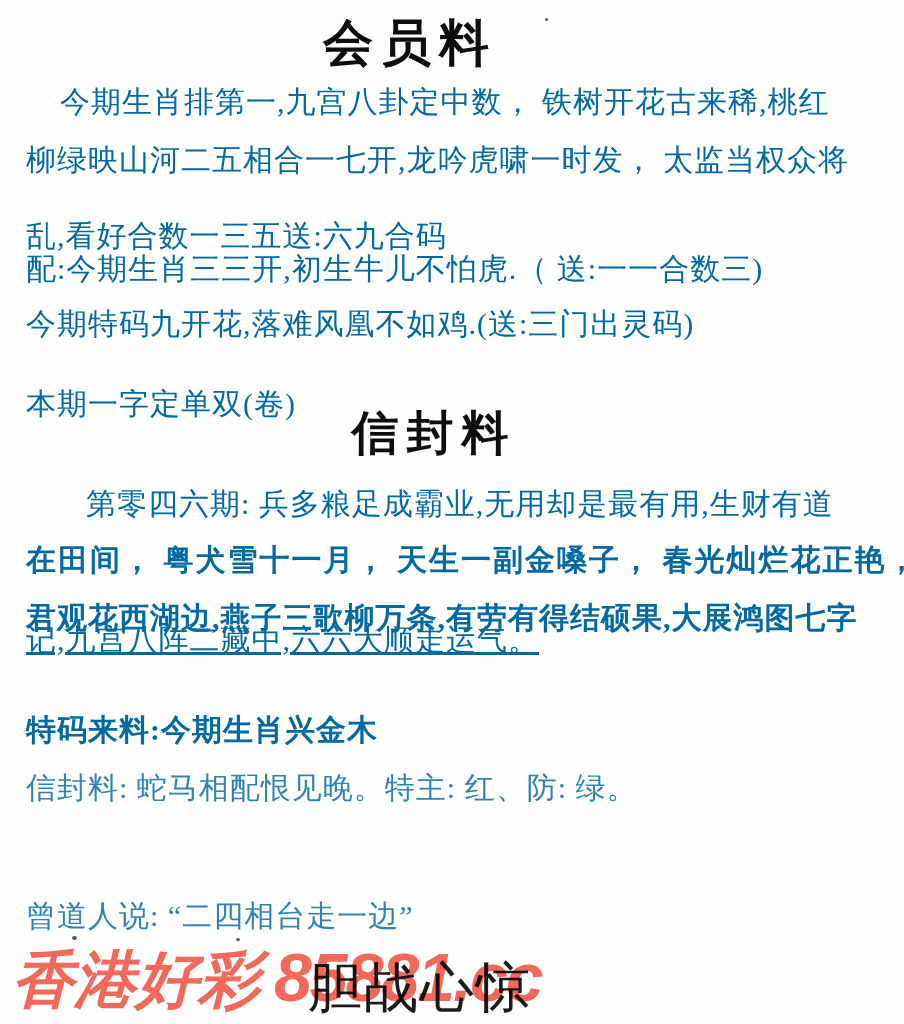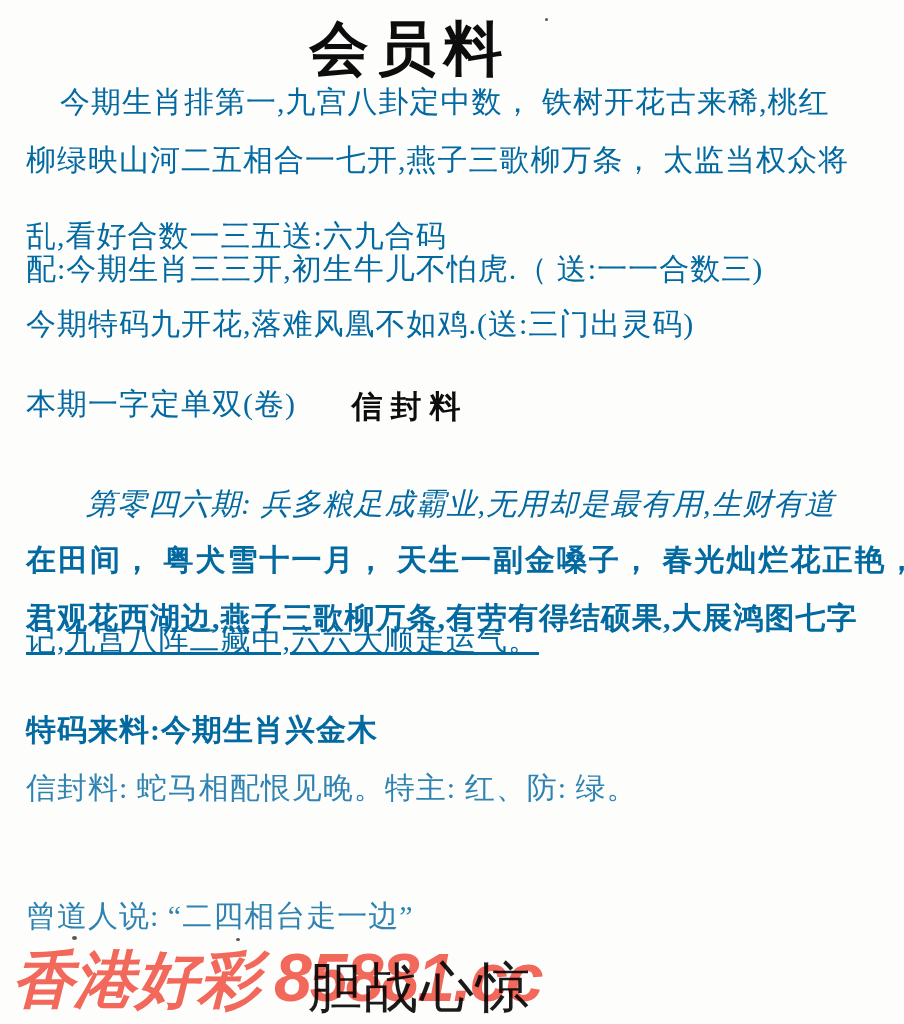--- a/index.html
+++ b/index.html
@@ -14,49 +14,49 @@
     margin: 0 auto;
     background: #fdfdfc;
     overflow: hidden;
     font-family: "Liberation Serif", "DejaVu Serif", serif;
     color: #161616;
   }
   .section-title {
     position: absolute;
     left: 410px;
     transform: translateX(-50%);
-    font-size: 59px;
+    font-size: 50px;
     font-weight: bold;
     letter-spacing: 8px;
     white-space: nowrap;
     color: #0d0d0d;
   }
   #title-1 { top: 10px; }
-  #title-2 { top: 386px; font-size: 31px; }
+  #title-2 { top: 402px; font-size: 47px; margin-left: 24px; }
   .line {
     position: absolute;
     left: 26px;
     font-size: 30px;
     letter-spacing: 1px;
     white-space: nowrap;
     color: #0369a1;
   }
   .indent-1 { left: 60px; }
   .indent-2 { left: 86px; }
   .faint { color: #0369a1; opacity: 0.82; }
   .semi-faint { color: #333333; }
 
   #l1  { top: 82px; }
   #l2  { top: 140px; }
   #l3  { top: 196px; margin-top: 20px; }
   #l4  { top: 249px; }
   #l5  { top: 304px; }
   #l6  { top: 357px; margin-top: 27px; }
   #intro { top: 424px; }
-  #l7  { top: 484px; font-style: italic; }
+  #l7  { top: 484px; }
   #l8  { top: 540px; font-weight: bold; letter-spacing: 2px; }
   #l9  { top: 598px; font-weight: bold; }
   #l10 { top: 620px; text-decoration: underline; }
   #l11 { top: 710px; font-weight: bold; }
   #l12 { top: 768px; }
   #l13 { top: 840px; }
   #l14 { top: 896px; }
 
   .footer {
     position: absolute;
@@ -98,21 +98,21 @@
   }
 </style>
 </head>
 <body>
 
 <div class="page">
 
   <div id="title-1" class="section-title">会员料</div>
 
   <div id="l1" class="line indent-1">今期生肖排第一,九宫八卦定中数， 铁树开花古来稀,桃红</div>
-  <div id="l2" class="line">柳绿映山河二五相合一七开,燕子三歌柳万条， 太监当权众将</div>
+  <div id="l2" class="line">柳绿映山河二五相合一七开,龙吟虎啸一时发， 太监当权众将</div>
   <div id="l3" class="line">乱,看好合数一三五送:六九合码</div>
   <div id="l4" class="line">配:今期生肖三三开,初生牛儿不怕虎.（ 送:一一合数三)</div>
   <div id="l5" class="line">今期特码九开花,落难风凰不如鸡.(送:三门出灵码)</div>
   <div id="l6" class="line">本期一字定单双(卷)</div>
 
   <div id="title-2" class="section-title">信封料</div>
 
 
   <div id="l7" class="line indent-2">第零四六期: 兵多粮足成霸业,无用却是最有用,生财有道</div>
   <div id="l8" class="line">在田间， 粤犬雪十一月， 天生一副金嗓子， 春光灿烂花正艳， 伴</div>

